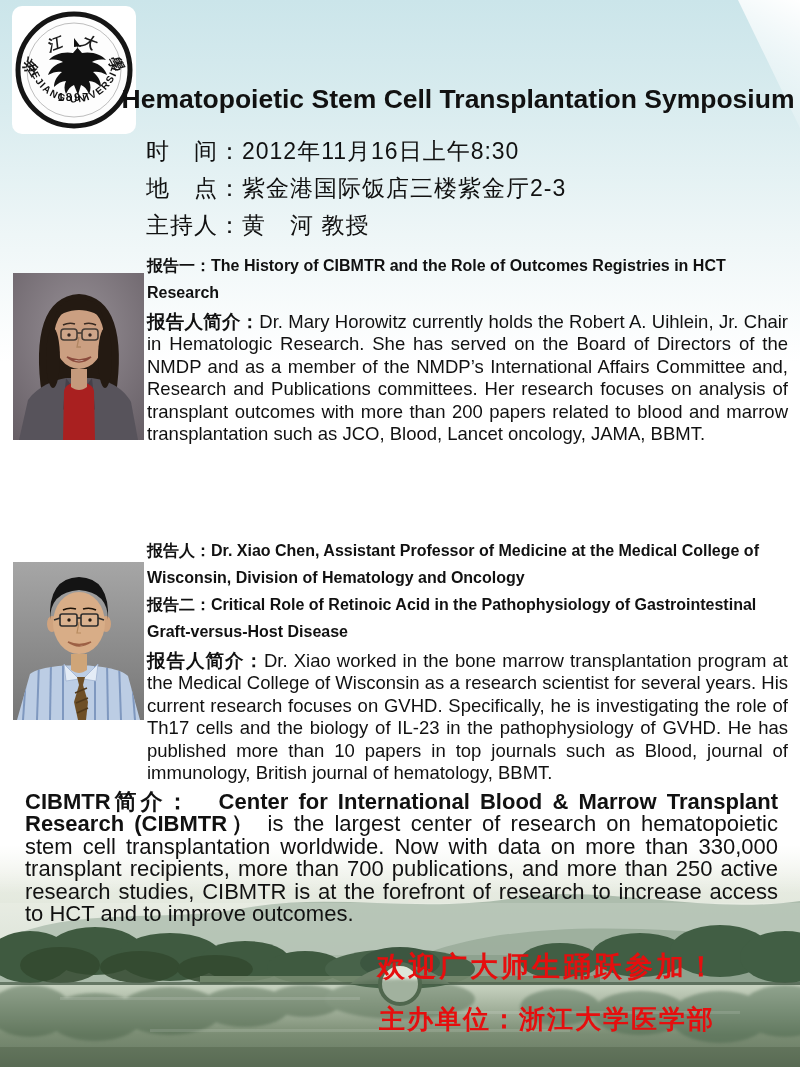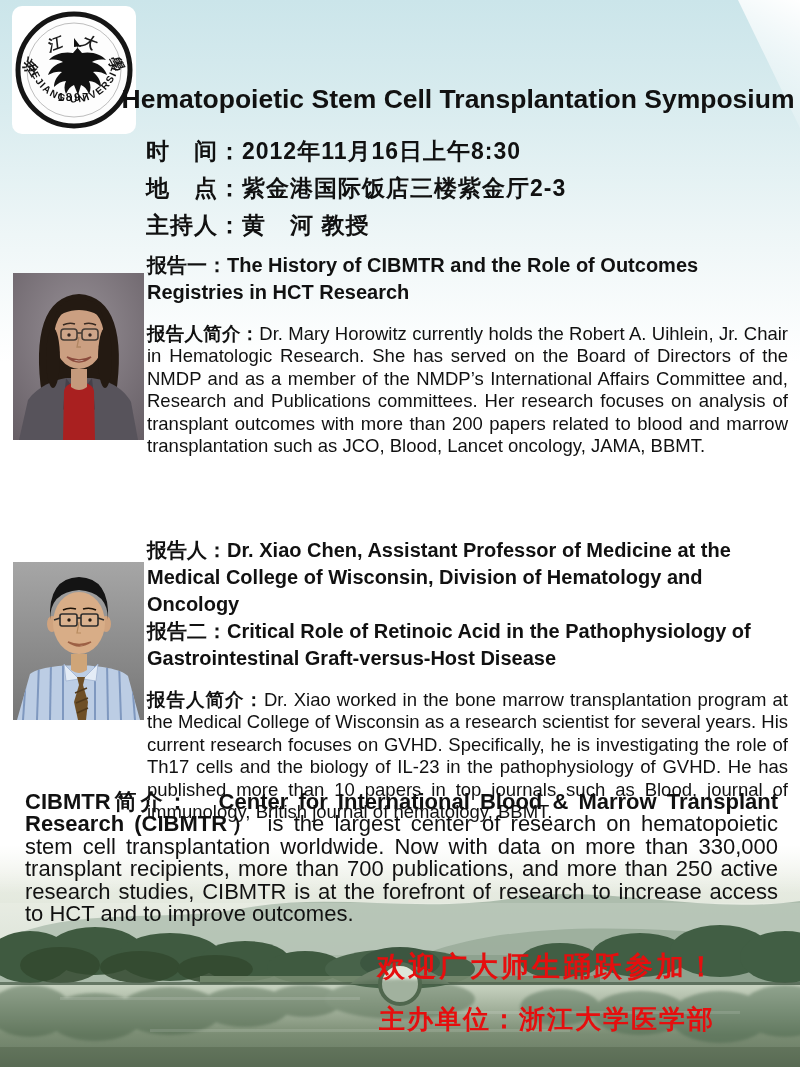--- a/index.html
+++ b/index.html
@@ -16,30 +16,30 @@
   }
   .logo { position:absolute; left:12px; top:6px; width:124px; height:128px; }
   .title-zh {
     position:absolute; left:140px; top:16px; width:630px; margin:0;
     text-align:center; font-size:45px; font-weight:bold; letter-spacing:3px; white-space:nowrap;
   }
   .title-en {
     position:absolute; left:92px; top:72px; width:708px; margin:12px;
     text-align:center; font-size:26.5px; font-weight:bold; white-space:nowrap;
   }
-  .info { position:absolute; left:146px; top:133px; font-size:23px; line-height:37px; letter-spacing:1px;font-weight:bold; }
+  .info { position:absolute; left:146px; top:133px; font-size:23px; line-height:37px; letter-spacing:1px; }
   .photo { position:absolute; left:13px; }
   .photo1 { top:273px; width:131px; height:167px; }
   .photo2 { top:562px; width:131px; height:158px; }
   .report { position:absolute; left:147px; width:641px; }
   .report1 { top:252px; }
   .report2 { top:537px; }
   .report p { margin:0; }
-  .report .head { font-size:20px; font-weight:bold; line-height:27px; }
-  .report .bio  { font-size:18.5px; line-height:22.4px; text-align:justify; margin-top:17px; }
+  .report .head { font-size:16px; font-weight:bold; line-height:27px; }
+  .report .bio  { font-size:18.5px; line-height:22.4px; text-align:justify; margin-top:5px; }
   .b { font-weight:bold; }
   .cibmtr {
     position:absolute; left:25px; top:791px; width:753px; margin:0;
     font-size:22px; line-height:22.4px; text-align:justify; z-index:3;
   }
   .landscape { position:absolute; left:0; top:845px; width:800px; height:222px; z-index:1; }
   .landscape svg { display:block; }
   .red-line { position:absolute; z-index:4; color:#e60e0e; font-weight:bold; white-space:nowrap; }
   .welcome   { left:377px; top:948px;  font-size:28px; letter-spacing:3px; }
   .organizer { left:379px; top:1002px; font-size:26px; letter-spacing:2px; }

